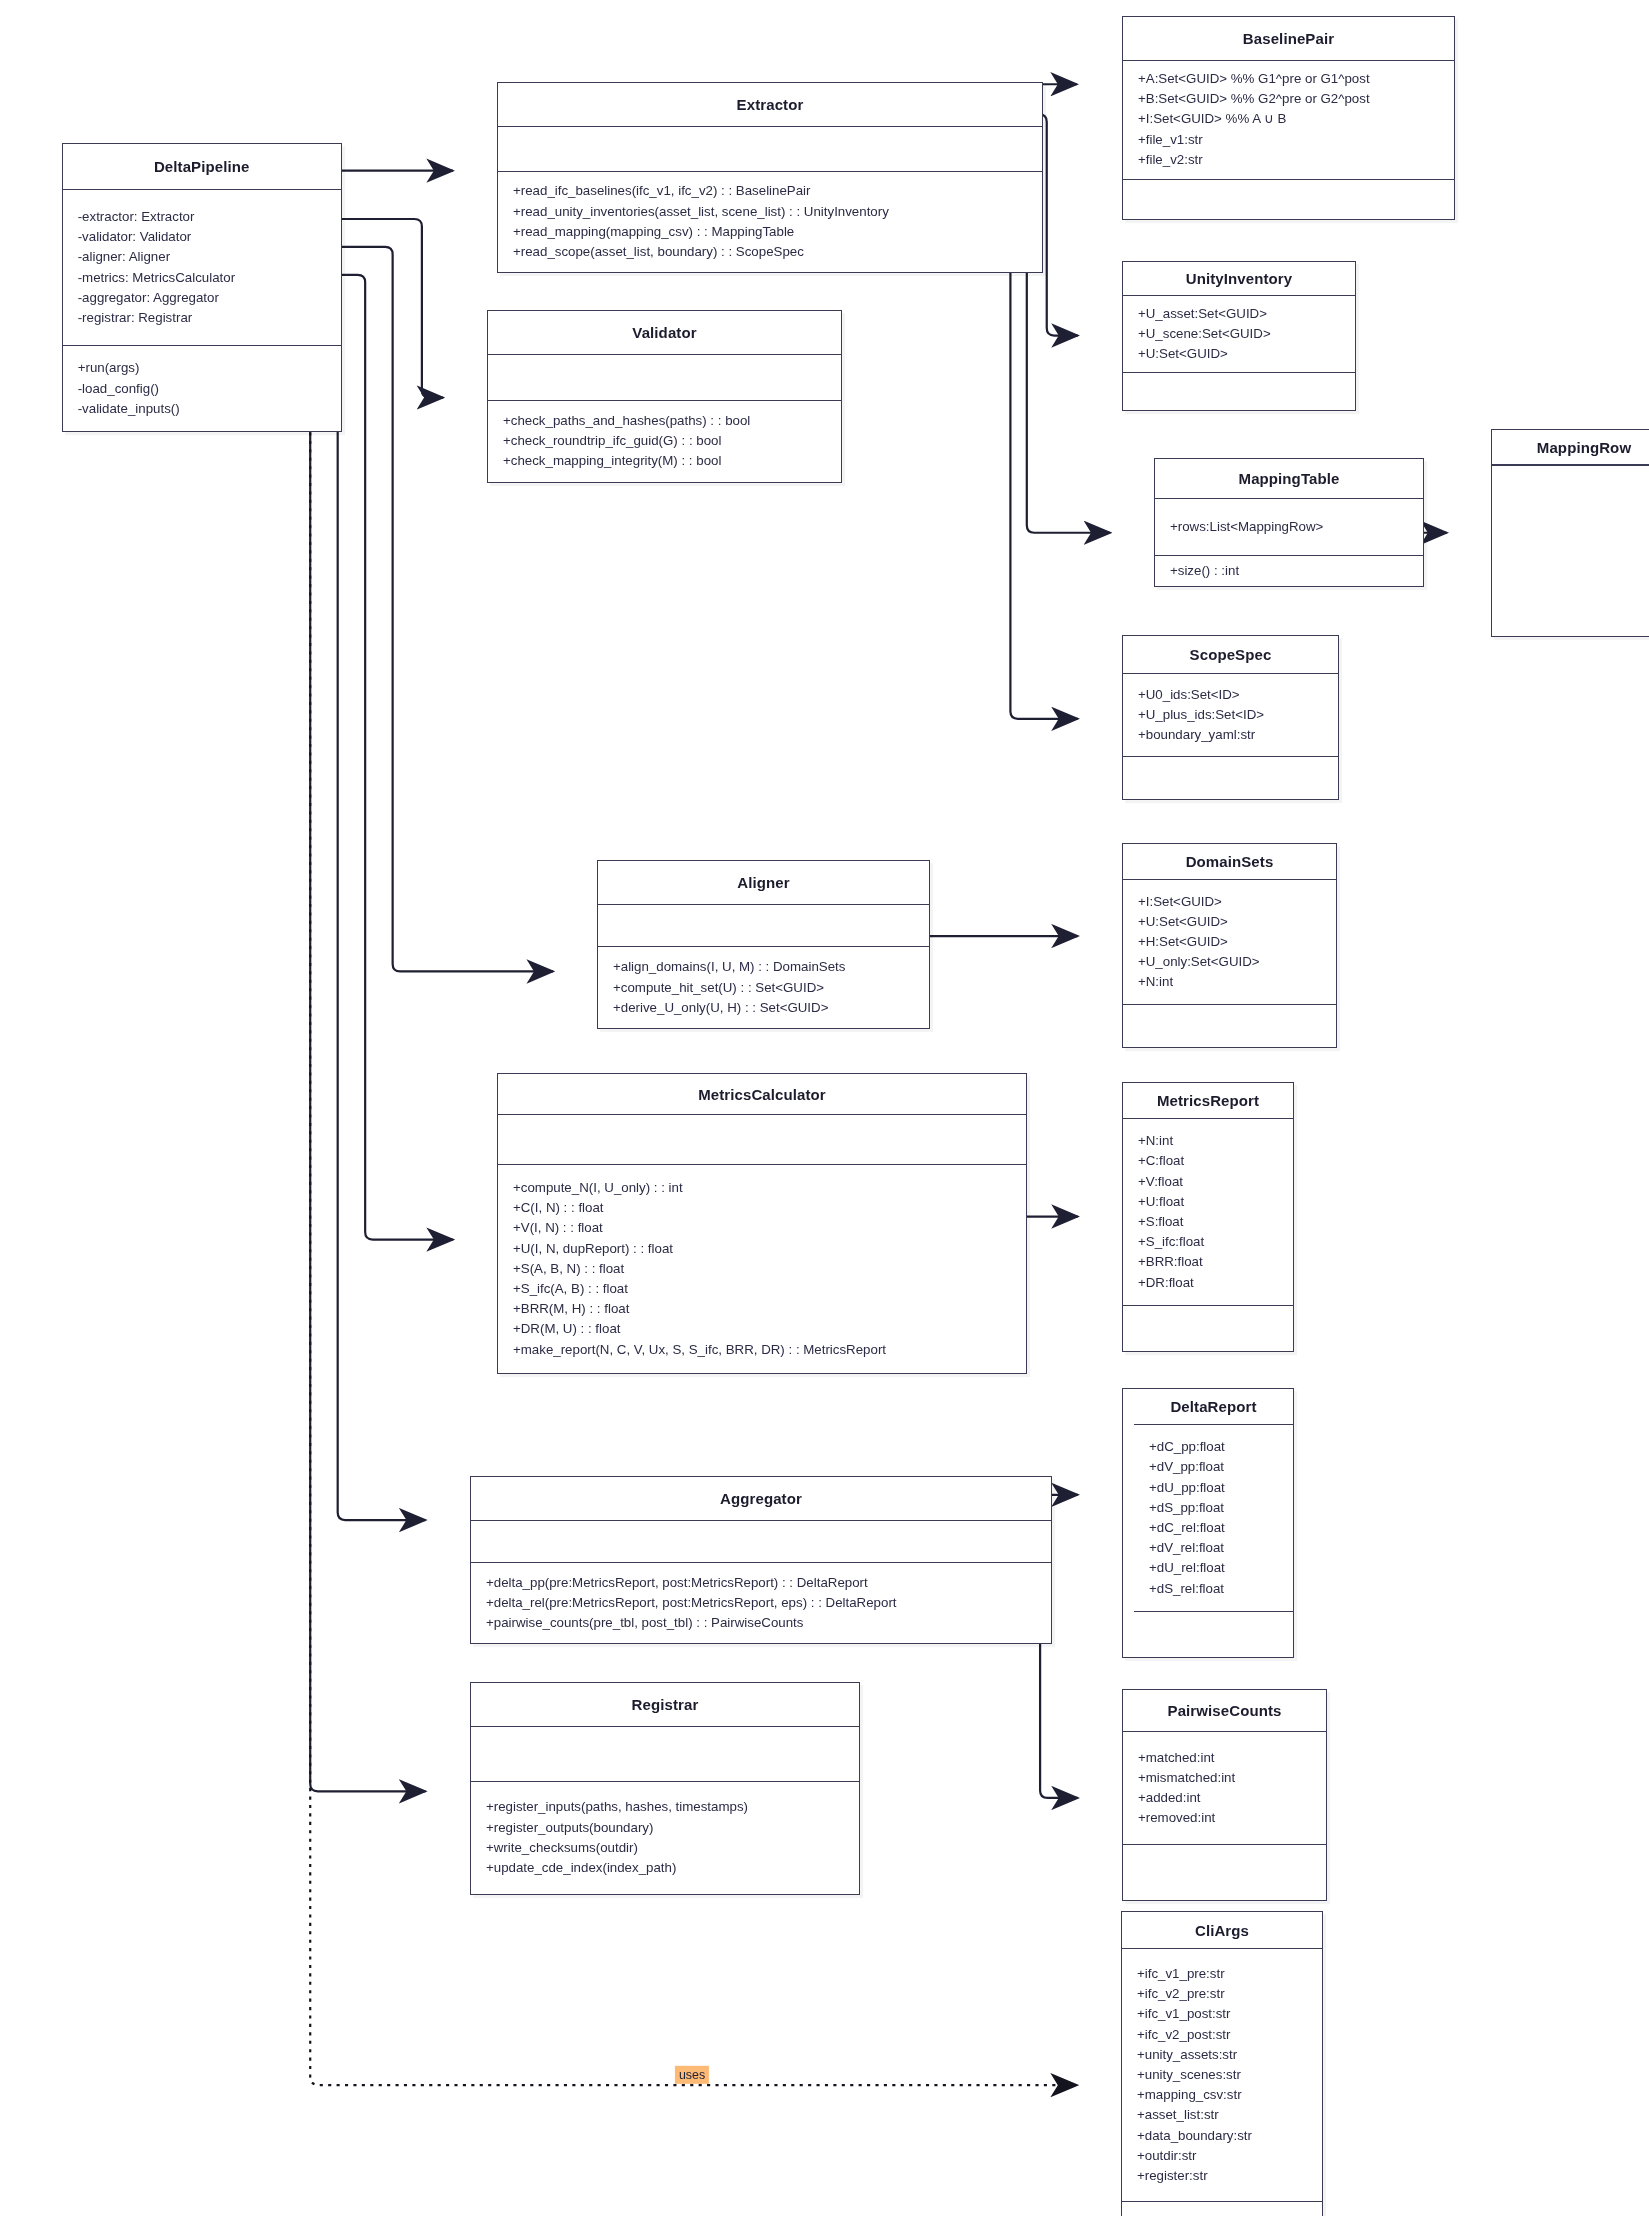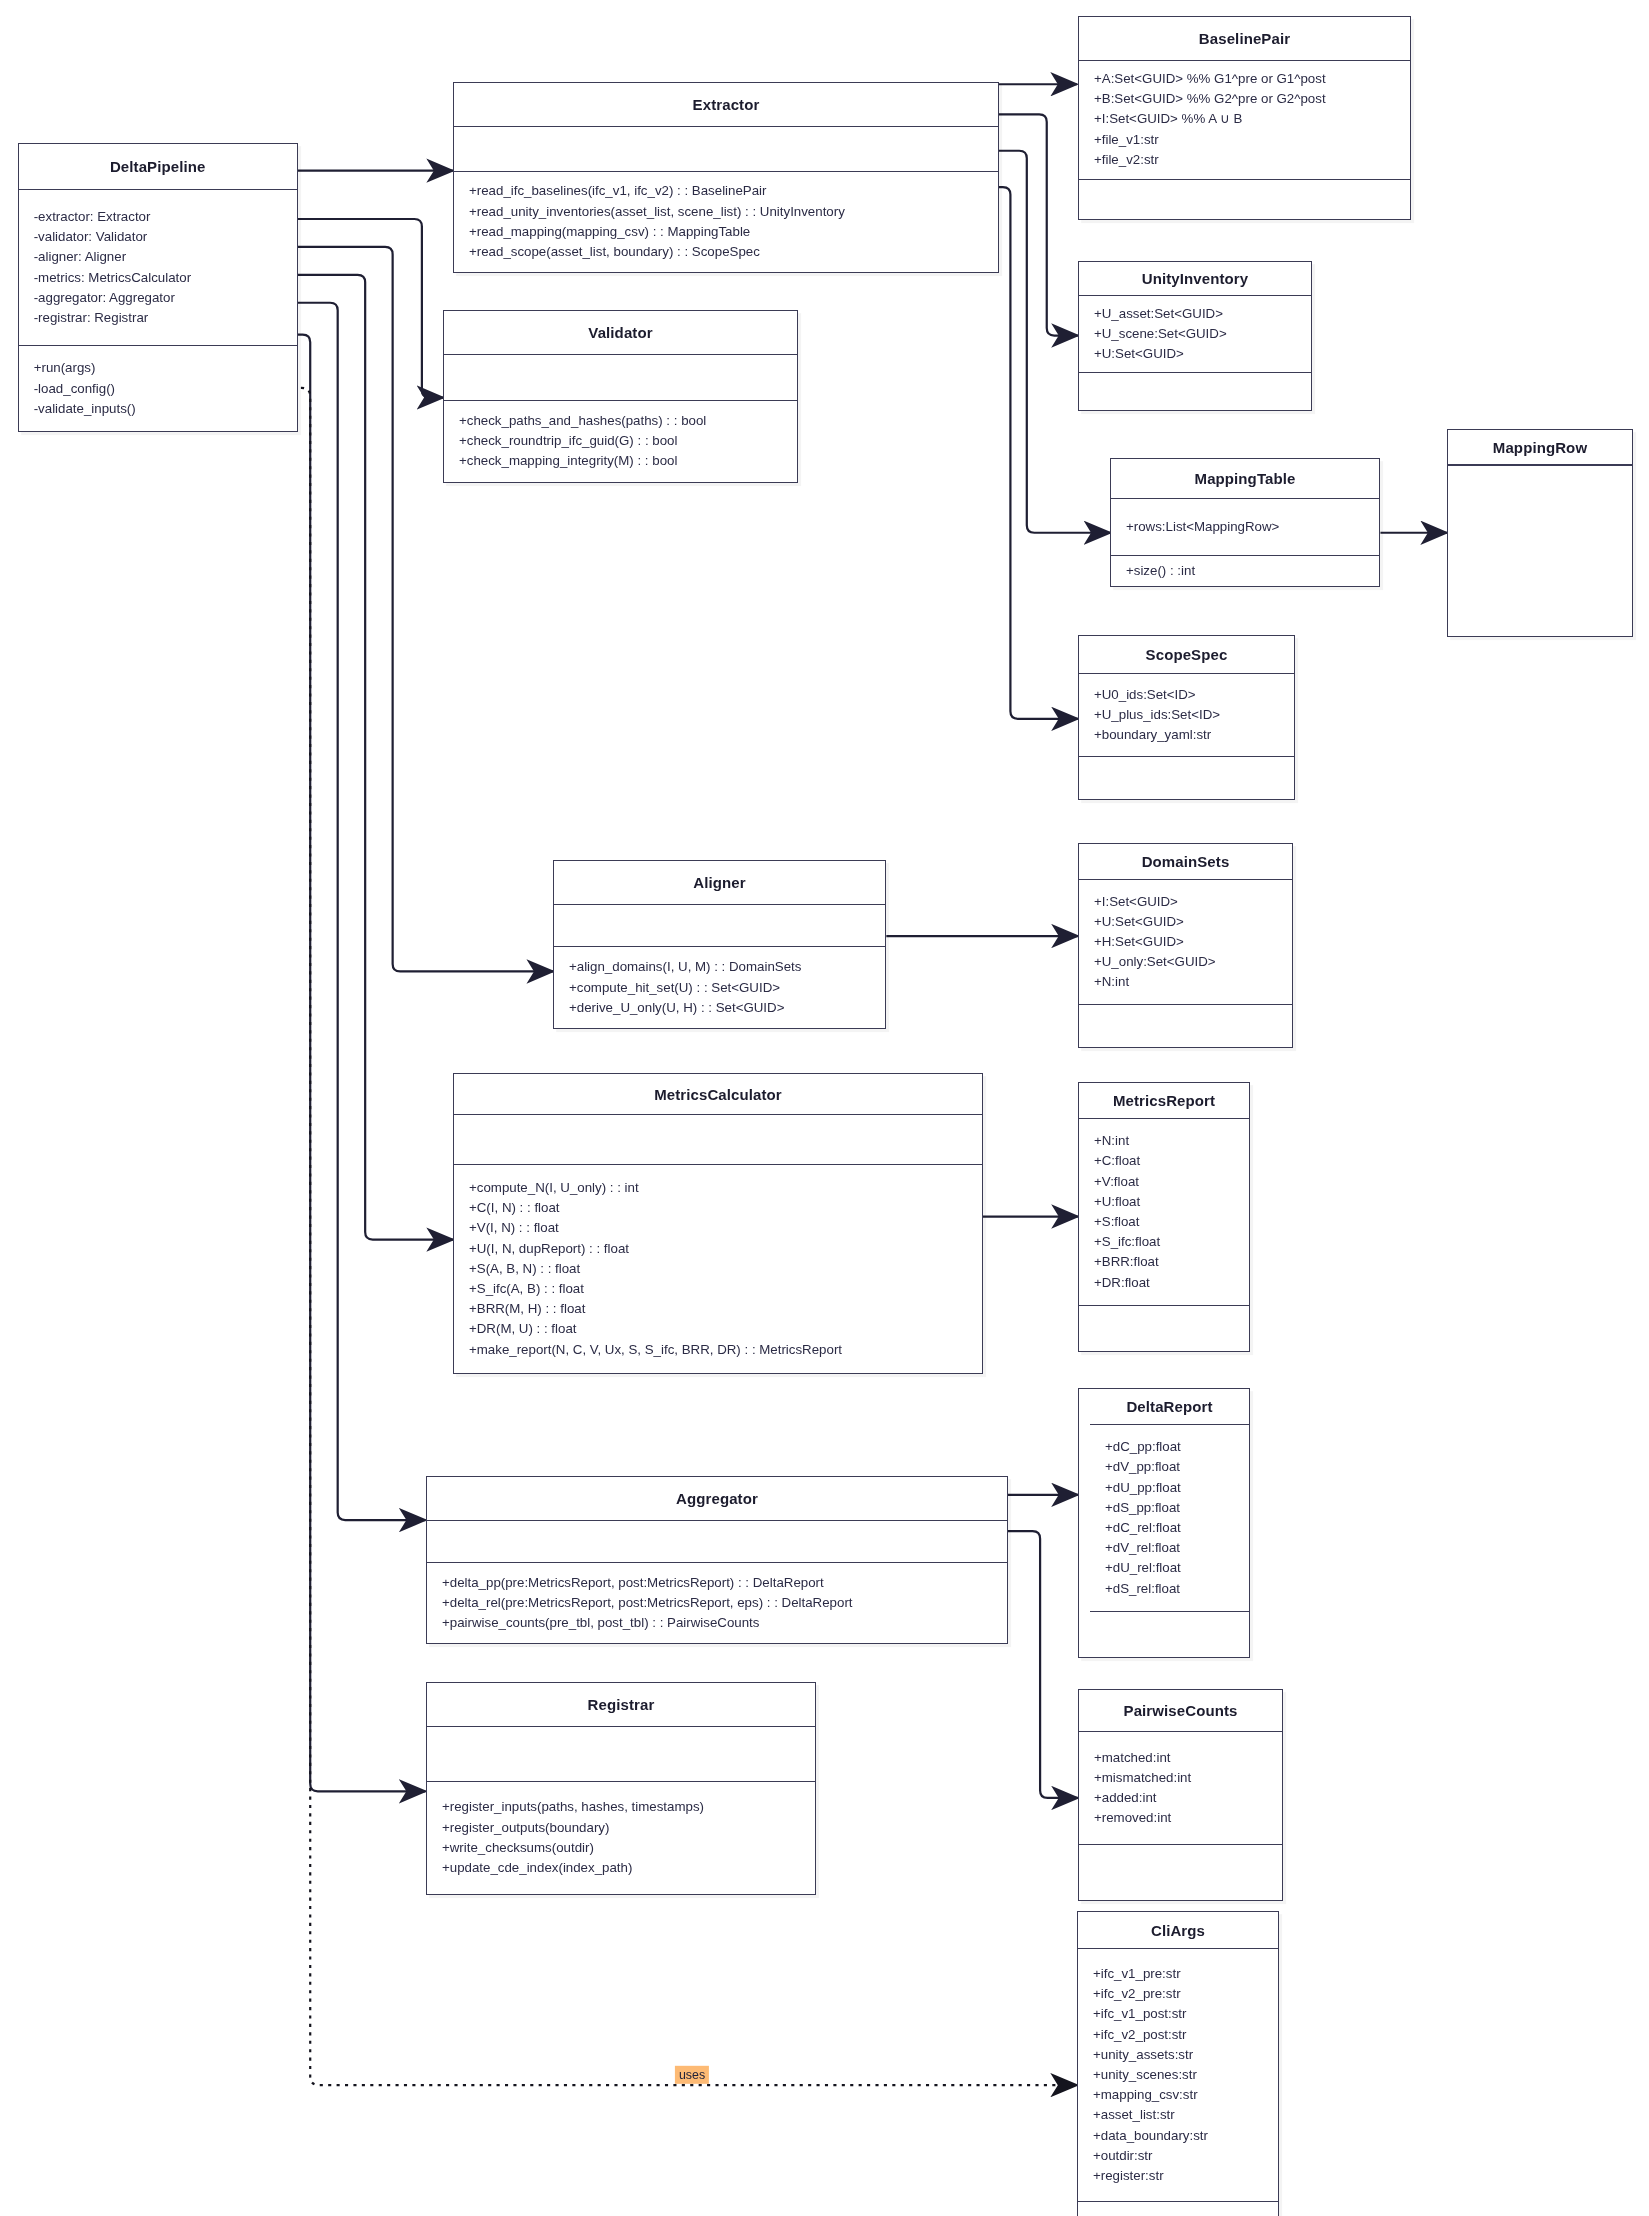--- a/index.html
+++ b/index.html
@@ -38,20 +38,21 @@
   }
   
   .uml-class {
     position: absolute;
     box-sizing: border-box;
     background: #ffffff;
     border: 1.8px solid #3b3b55;
     box-shadow: 3.1px 3.1px 0 0 rgba(0,0,0,0.045);
     display: flex;
     flex-direction: column;
+    margin-left: 44px;
   }
   .uml-title {
     text-align: center;
     font-weight: bold;
     color: #1c1c2e;
     letter-spacing: 0.1px;
     display: flex;
     align-items: center;
     justify-content: center;
   }

